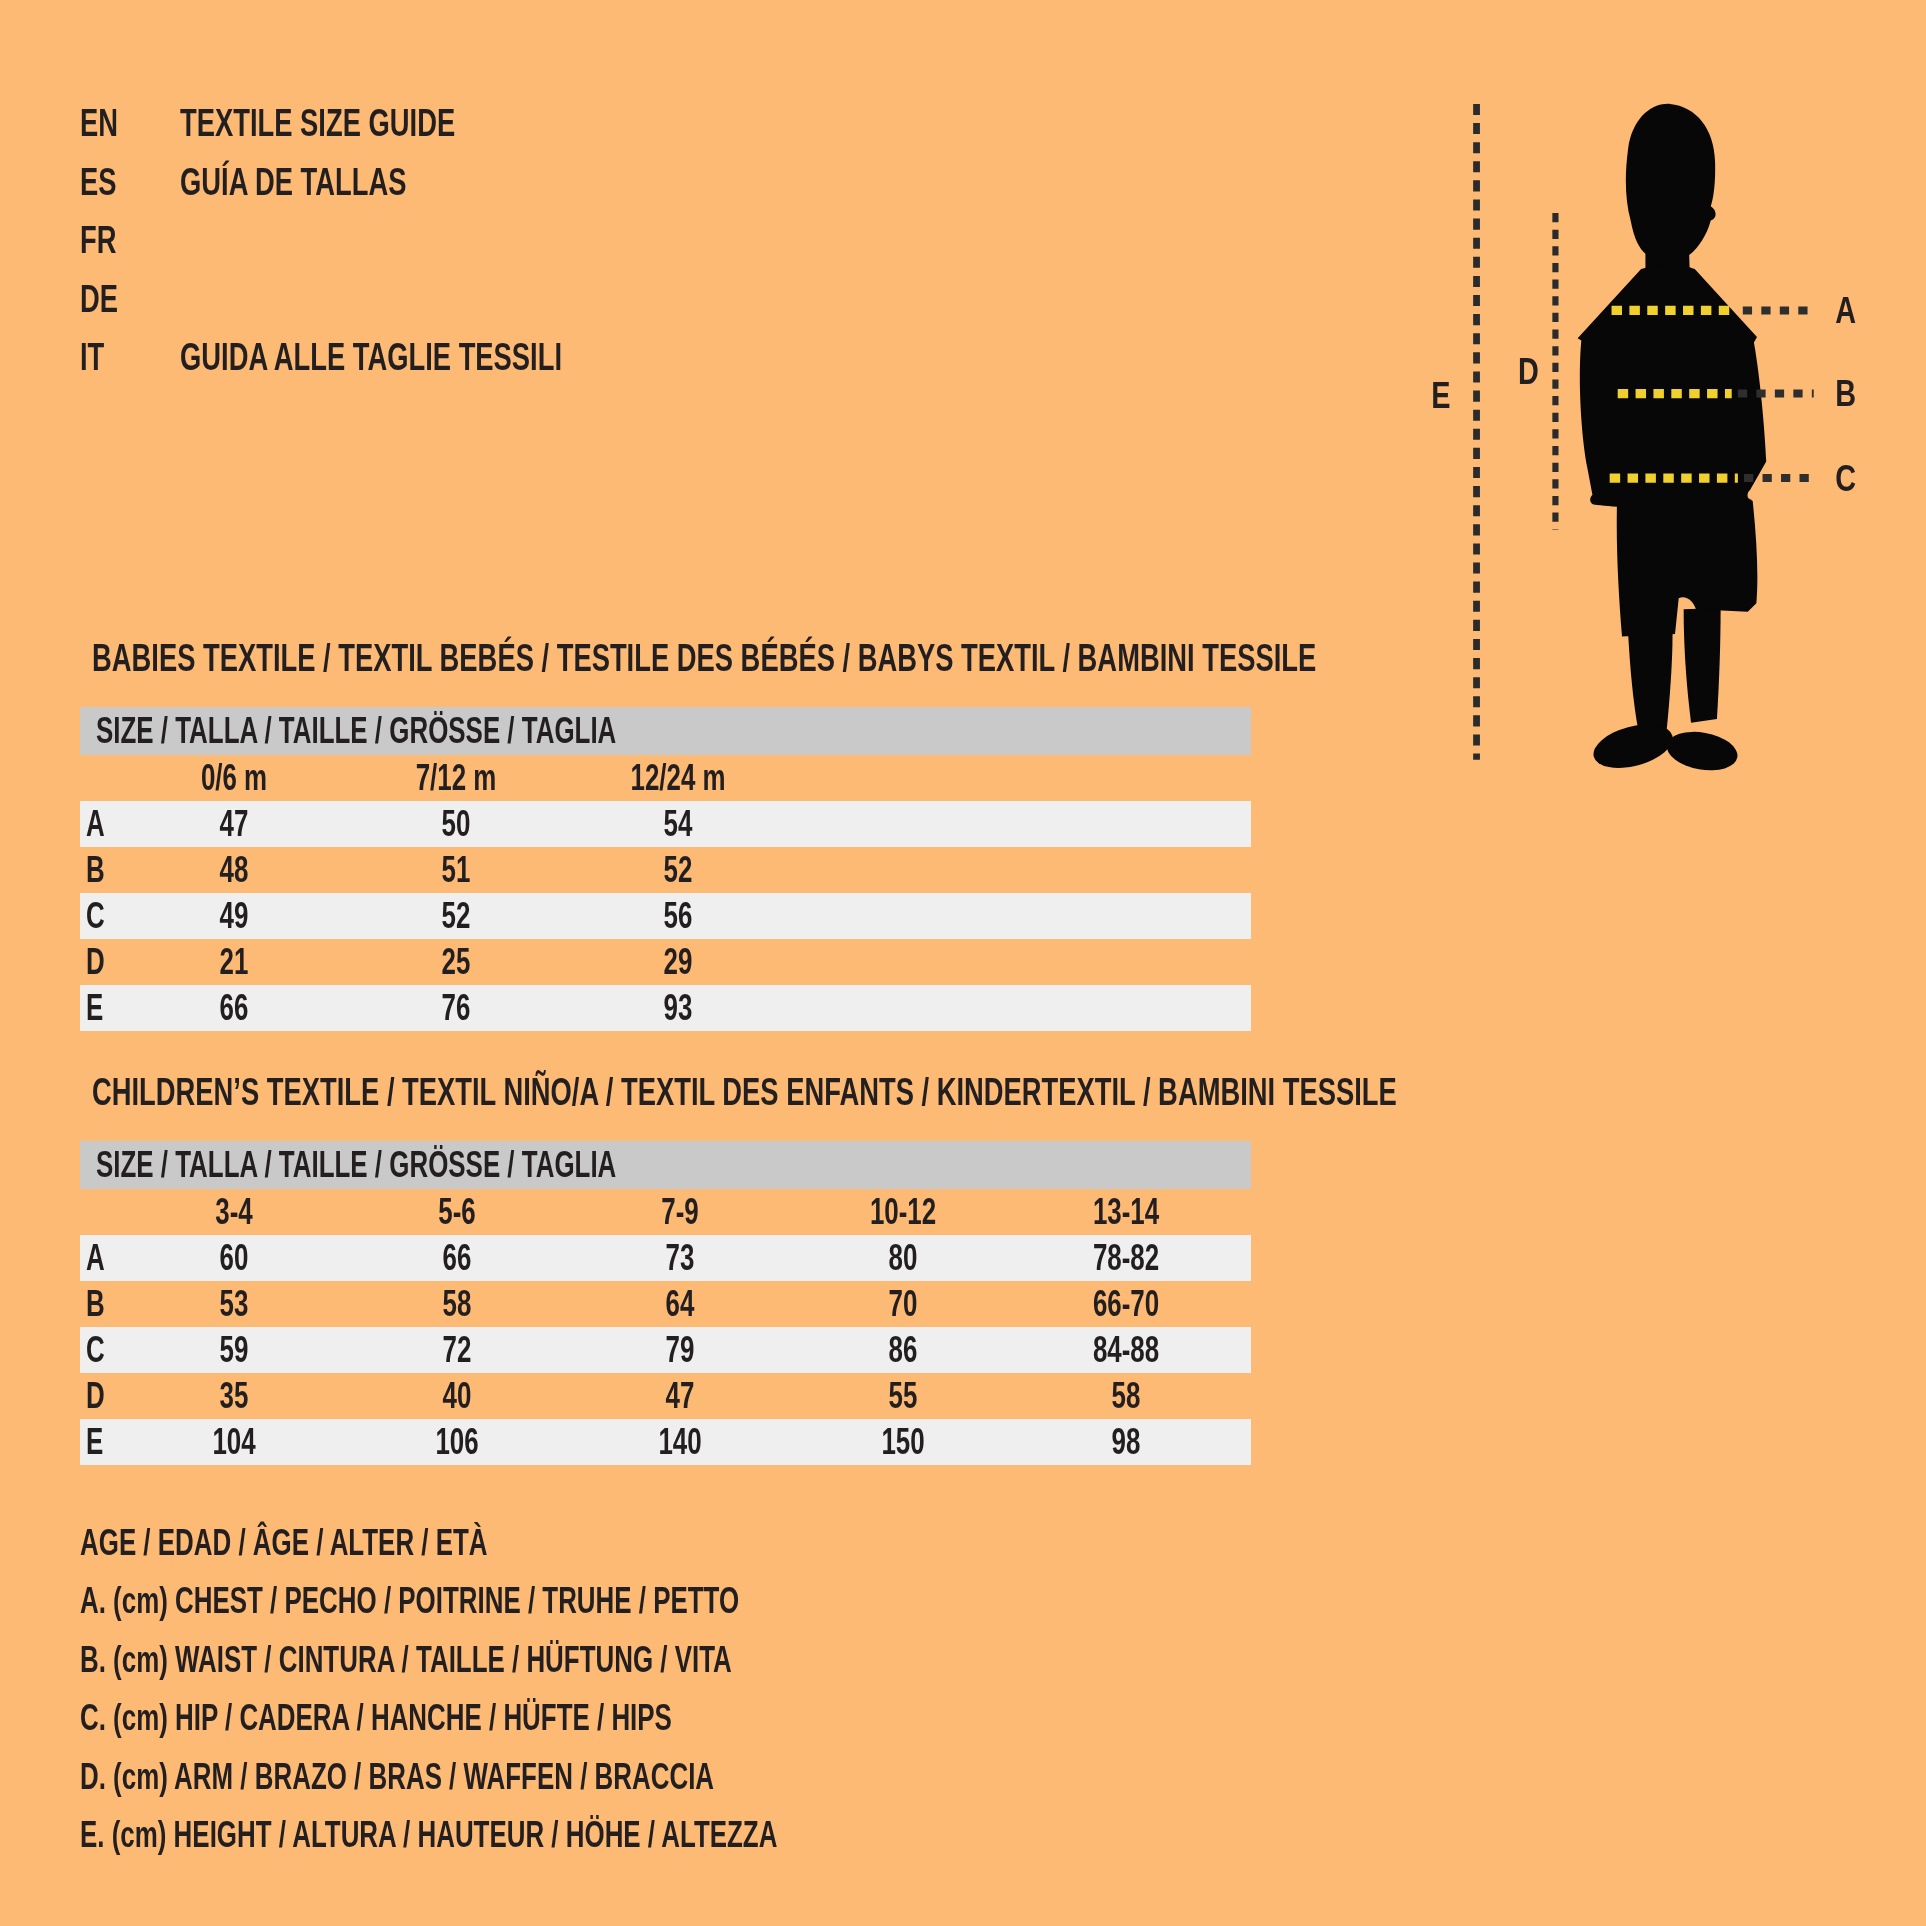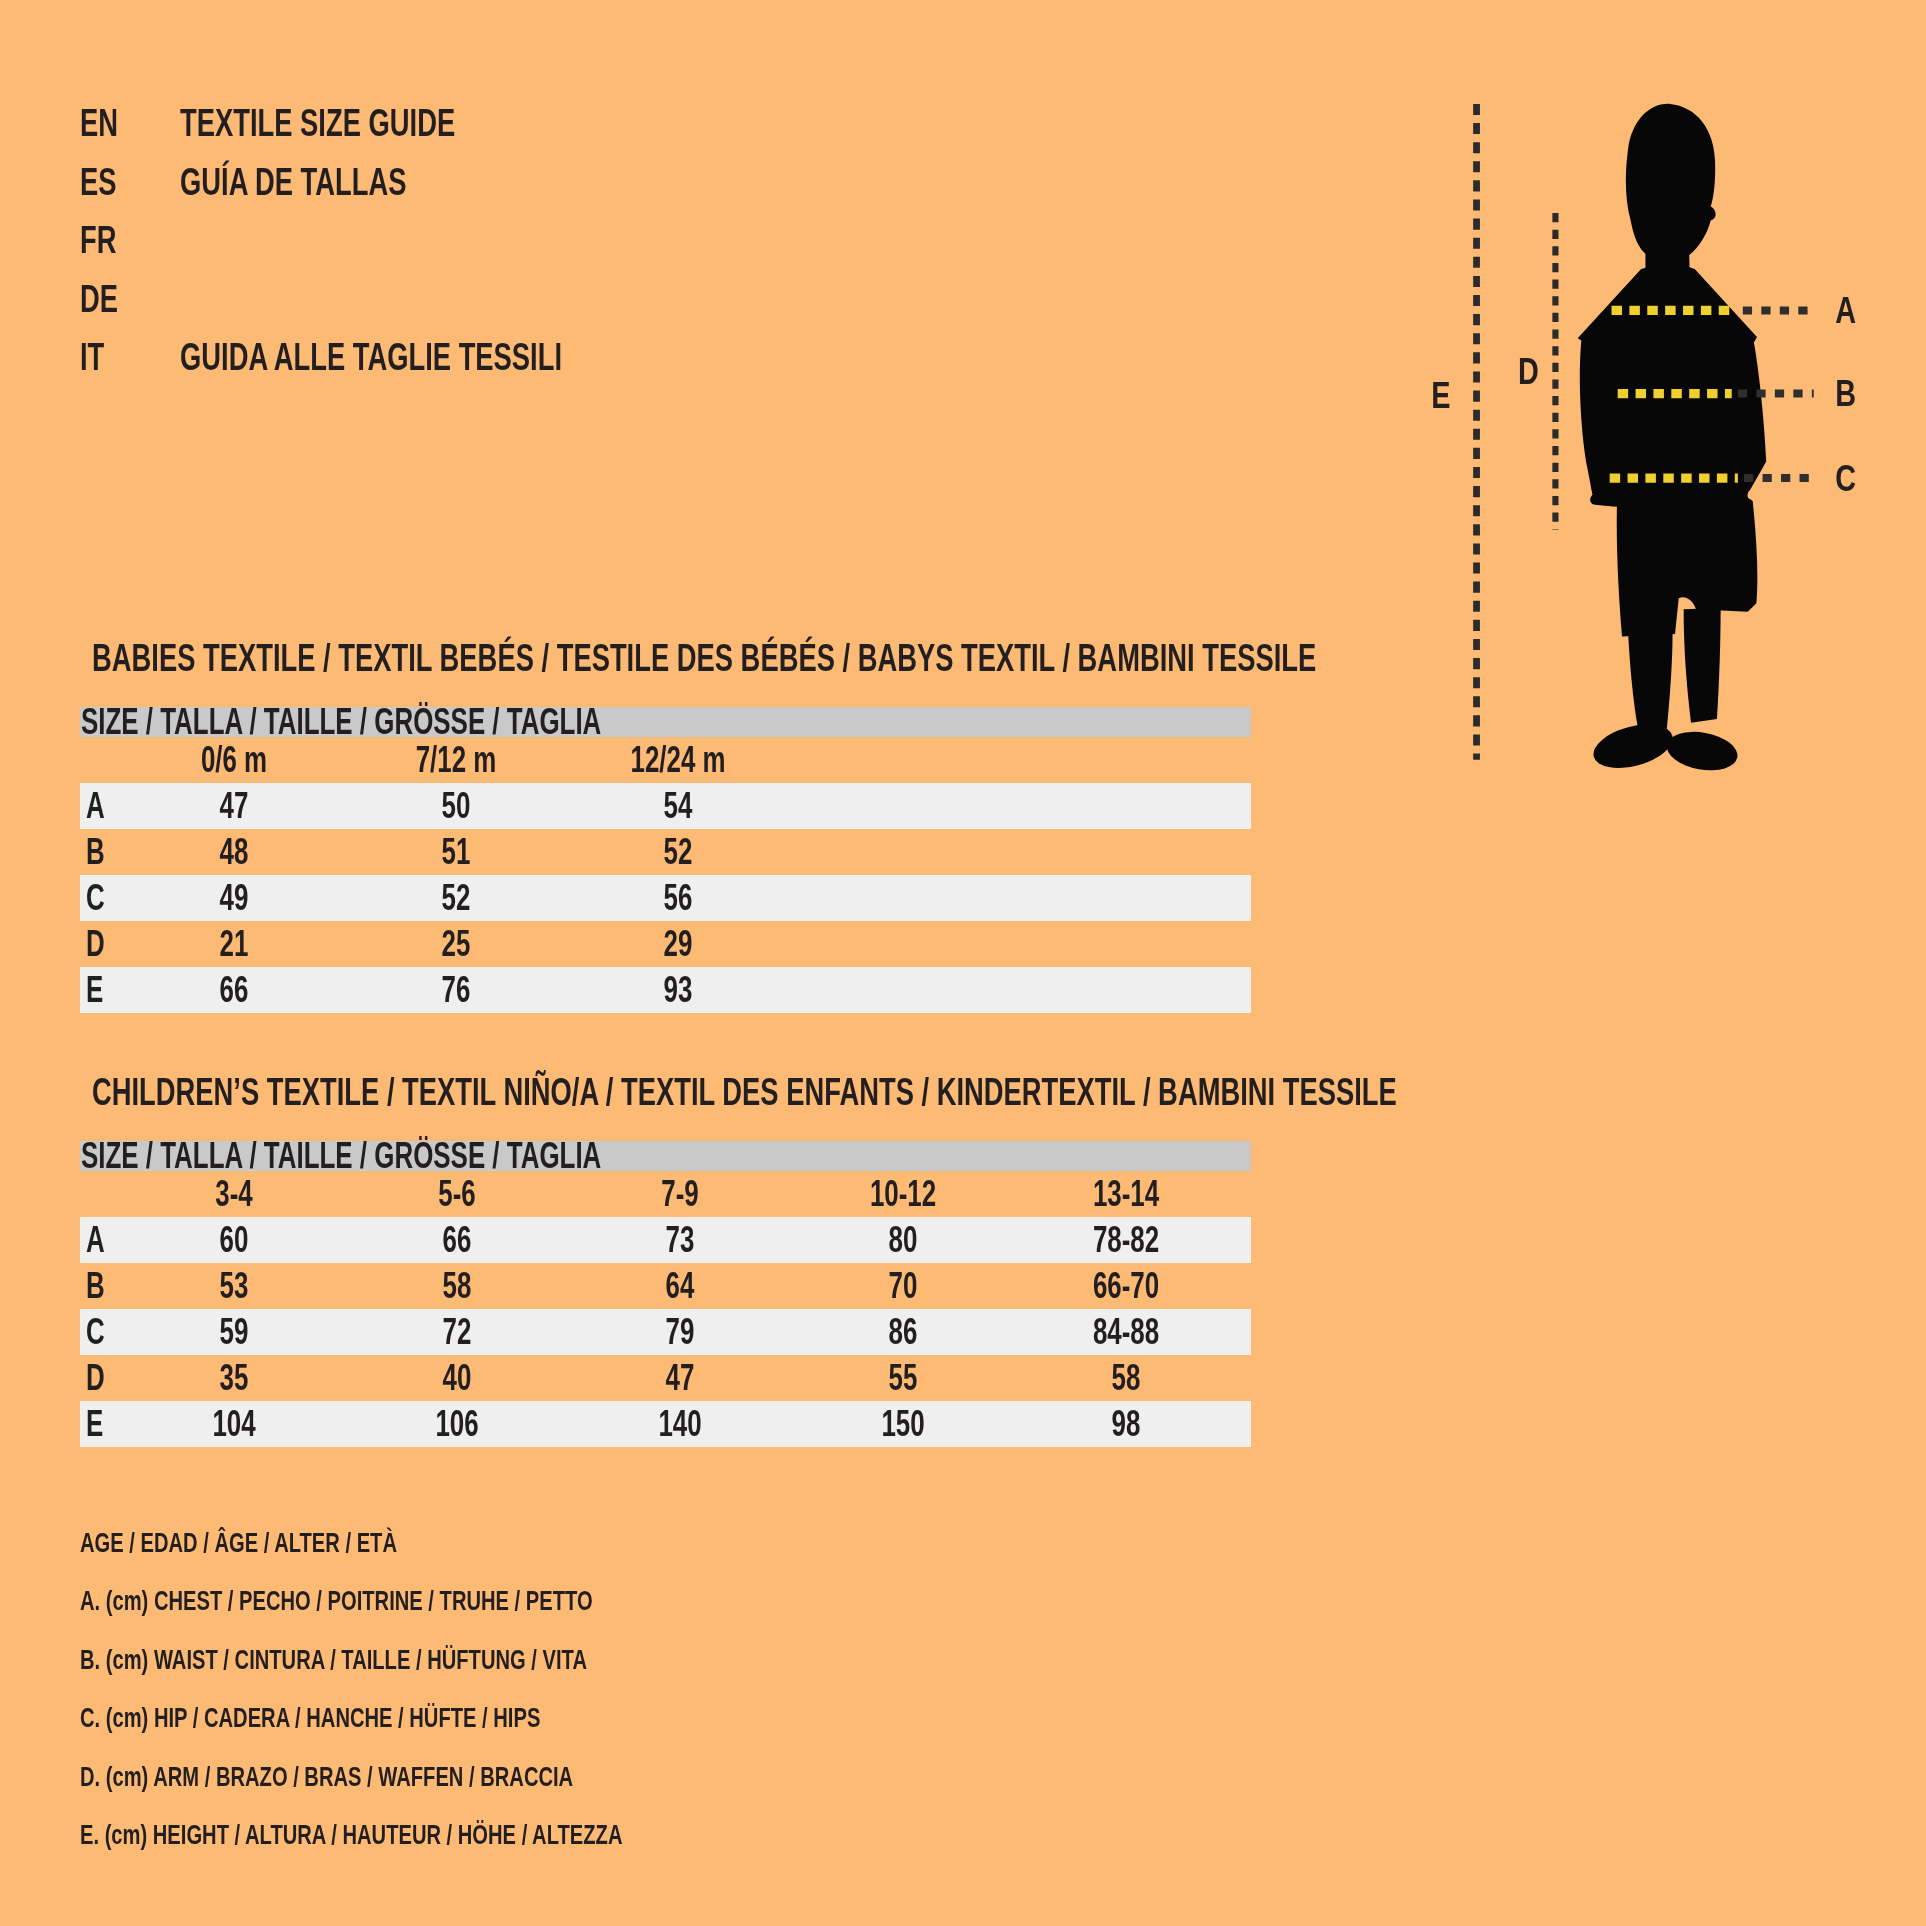--- a/index.html
+++ b/index.html
@@ -8,30 +8,30 @@
   .cx{display:inline-block;transform:scaleX(0.72);transform-origin:0 50%;white-space:nowrap;}
   .cxc{display:inline-block;transform:scaleX(0.72);transform-origin:50% 50%;white-space:nowrap;}
   
   .lang-row{position:absolute;left:0;width:1047px;height:58px;font-size:38px;}
   .lang-code{position:absolute;left:80px;top:0;line-height:58px;}
   .lang-title{position:absolute;left:168px;top:0;line-height:58px;margin-left:12px;}
   
   .section-title{position:absolute;left:80px;height:55px;line-height:55px;font-size:38px;margin-left:12px;}
   
   .size-table{position:absolute;left:80px;width:1171px;}
-  .t-bar{height:30px;background:#c9c9c9;display:flex;align-items:center;padding-left:1px;
+  .t-bar{height:48px;background:#c9c9c9;display:flex;align-items:center;padding-left:16px;
          box-sizing:border-box;font-size:36px;width:1171px;}
   .t-row{display:grid;height:46px;width:1171px;align-items:center;font-size:36px;}
   .g3{grid-template-columns:43px 222px 222px 222px 1fr;text-align:right;}
   .g5{grid-template-columns:43px 223px 223px 223px 223px 223px;}
   .t-row.alt{background:#efefef;}
   .cell{display:flex;align-items:center;justify-content:center;height:46px;}
   .cell.lbl{justify-content:flex-start;padding-left:6.2px;}
   
-  .legend-line{position:absolute;left:80px;height:59px;line-height:59px;font-size:28px;}
+  .legend-line{position:absolute;left:80px;height:59px;line-height:59px;font-size:36px;}
   
   #figure{position:absolute;left:1405px;top:62px;width:524px;height:715px;}
 </style>
 </head>
 <body>
 
 <div id="canvas">
 
   <div>
     <div class="lang-row" style="top:94px">

